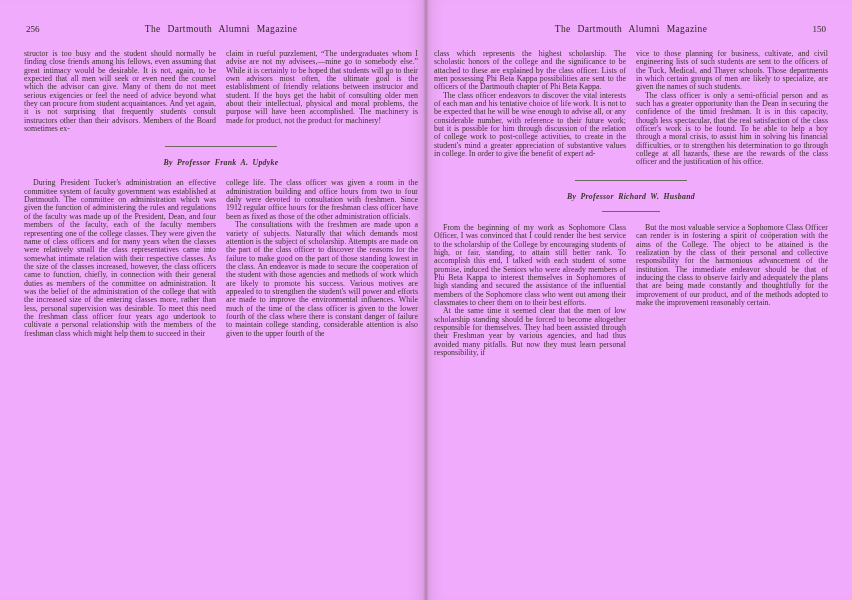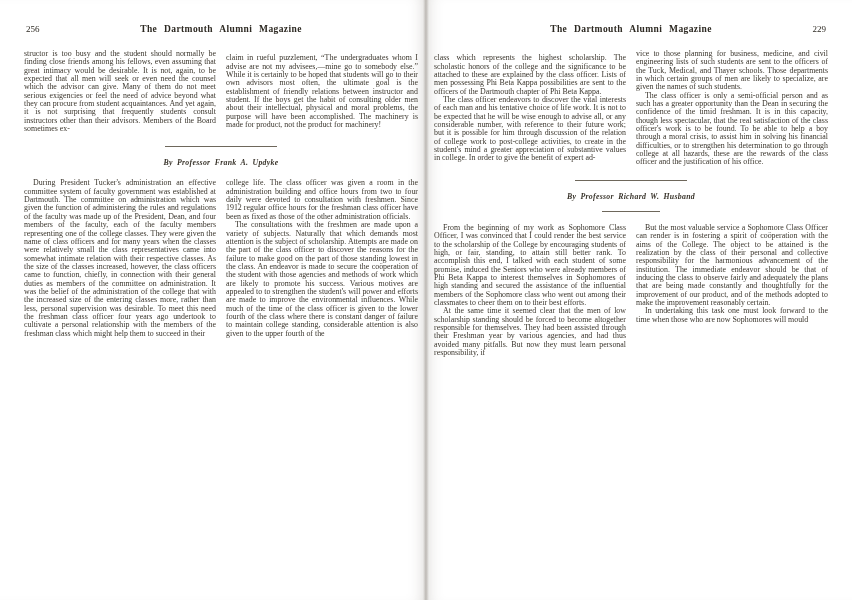--- a/index.html
+++ b/index.html
@@ -6,29 +6,29 @@
   body{
     width:852px;height:600px;overflow:hidden;
     background:#f1efe8;
     font-family:"Liberation Serif","DejaVu Serif",serif;
     color:#3a352c;
     position:relative;
   }
   .spread{position:absolute;inset:0;display:flex;}
   .page{
     width:426px;height:600px;box-sizing:border-box;
-    background:#ffffff;position:relative;
+    background:#f0abfc;position:relative;
   }
   .page.left{padding:24px 8px 0 24px;box-shadow:inset -14px 0 18px -16px rgba(60,50,35,.35);}
   .page.right{padding:24px 24px 0 8px;box-shadow:inset 14px 0 18px -16px rgba(60,50,35,.30);}
 
   .page-header{position:relative;height:14px;margin-bottom:10px;}
   .journal-title{
     position:absolute;left:0;right:0;text-align:center;
-    font-weight:bold;font-size:9.5px;letter-spacing:.4px;word-spacing:4px;color:#2d2922;
+    font-weight:normal;font-size:9.5px;letter-spacing:.4px;word-spacing:4px;color:#2d2922;
   }
   .page-num{position:absolute;top:0;font-size:9px;color:#2d2922;}
   .page.left .page-num{left:2px;}
   .page.right .page-num{right:2px;}
 
   .cols{display:flex;gap:10px;margin-top:12px;}
   .col{width:192px;text-align:justify;font-size:7.9px;line-height:8.35px;}
   .col p{margin:0;}
   .col p.indent{text-indent:9px;}
 
@@ -36,21 +36,21 @@
   .rule.small{width:58px;margin:5px auto 7px auto;}
 
   .article-title{
     text-align:center;font-weight:bold;font-size:11.5px;color:#262219;
     letter-spacing:.3px;word-spacing:3px;margin:0 0 6px 0;
   }
   .byline{
     text-align:center;font-style:italic;font-weight:bold;
     font-size:7.8px;color:#3a352c;letter-spacing:.3px;word-spacing:2px;margin:4px 0 10px 0;
   }
-  .topsec{margin-top:12px;align-items:center;}
+  .topsec{margin-top:12px;}
   .seam{
     position:absolute;left:423px;top:0;width:6px;height:600px;
     background:linear-gradient(90deg,rgba(70,60,45,0) 0%,rgba(70,60,45,.25) 50%,rgba(70,60,45,0) 100%);
     pointer-events:none;
   }
 </style>
 </head>
 <body>
 
 <div class="spread">
@@ -81,45 +81,44 @@
       <div class="col">
           <p>college life.  The class officer was given a room in the administration building and office hours from two to four daily were devoted to consultation with freshmen.  Since 1912 regular office hours for the freshman class officer have been as fixed as those of the other administration officials.</p>
           <p class="indent">The consultations with the freshmen are made upon a variety of subjects. Naturally that which demands most attention is the subject of scholarship. Attempts are made on the part of the class officer to discover the reasons for the failure to make good on the part of those standing lowest in the class.  An endeavor is made to secure the coöperation of the student with those agencies and methods of work which are likely to promote his success.  Various motives are appealed to to strengthen the student's will power and efforts are made to improve the environmental influences.  While much of the time of the class officer is given to the lower fourth of the class where there is constant danger of failure to maintain college standing, considerable attention is also given to the upper fourth of the</p>
         </div>
     </div>
   </div>
 
   <div class="page right">
     <div class="page-header">
       <span class="journal-title">The Dartmouth Alumni Magazine</span>
-      <span class="page-num">229</span>
+      <span class="page-num">150</span>
     </div>
 
     <div class="cols topsec">
       <div class="col">
           <p>class which represents the highest scholarship.  The scholastic honors of the college and the significance to be attached to these are explained by the class officer.  Lists of men possessing Phi Beta Kappa possibilities are sent to the officers of the Dartmouth chapter of Phi Beta Kappa.</p>
           <p class="indent">The class officer endeavors to discover the vital interests of each man and his tentative choice of life work.  It is not to be expected that he will be wise enough to advise all, or any considerable number, with reference to their future work; but it is possible for him through discussion of the relation of college work to post-college activities, to create in the student's mind a greater appreciation of substantive values in college.  In order to give the benefit of expert ad-</p>
         </div>
       <div class="col">
-          <p>vice to those planning for business, medicine, and civil engineering lists of such students are sent to the officers of the Tuck, Medical, and Thayer schools. Those departments in which certain groups of men are likely to specialize, are given the names of such students.</p>
+          <p>vice to those planning for business, cultivate, and civil engineering lists of such students are sent to the officers of the Tuck, Medical, and Thayer schools. Those departments in which certain groups of men are likely to specialize, are given the names of such students.</p>
           <p class="indent">The class officer is only a semi-official person and as such has a greater opportunity than the Dean in securing the confidence of the timid freshman.  It is in this capacity, though less spectacular, that the real satisfaction of the class officer's work is to be found.  To be able to help a boy through a moral crisis, to assist him in solving his financial difficulties, or to strengthen his determination to go through college at all hazards, these are the rewards of the class officer and the justification of his office.</p>
         </div>
     </div>
 
     <div class="rule"></div>
 
     <div class="byline">By Professor Richard W. Husband</div>
     <div class="rule small"></div>
 
     <div class="cols">
       <div class="col">
           <p class="indent">From the beginning of my work as Sophomore Class Officer, I was convinced that I could render the best service to the scholarship of the College by encouraging students of high, or fair, standing, to attain still better rank.  To accomplish this end, I talked with each student of some promise, induced the Seniors who were already members of Phi Beta Kappa to interest themselves in Sophomores of high standing and secured the assistance of the influential members of the Sophomore class who went out among their classmates to cheer them on to their best efforts.</p>
           <p class="indent">At the same time it seemed clear that the men of low scholarship standing should be forced to become altogether responsible for themselves.  They had been assisted through their Freshman year by various agencies, and had thus avoided many pitfalls.  But now they must learn personal responsibility, if</p>
         </div>
       <div class="col">
           <p class="indent">But the most valuable service a Sophomore Class Officer can render is in fostering a spirit of coöperation with the aims of the College.  The object to be attained is the realization by the class of their personal and collective responsibility for the harmonious advancement of the institution.  The immediate endeavor should be that of inducing the class to observe fairly and adequately the plans that are being made constantly and thoughtfully for the improvement of our product, and of the methods adopted to make the improvement reasonably certain.</p>
-          <p class="indent">In undertaking this task one must look forward to the time when those who are now Sophomores will mould</p>
         </div>
     </div>
   </div>
 
   <div class="seam"></div>
 </div>
 
 </body></html>

